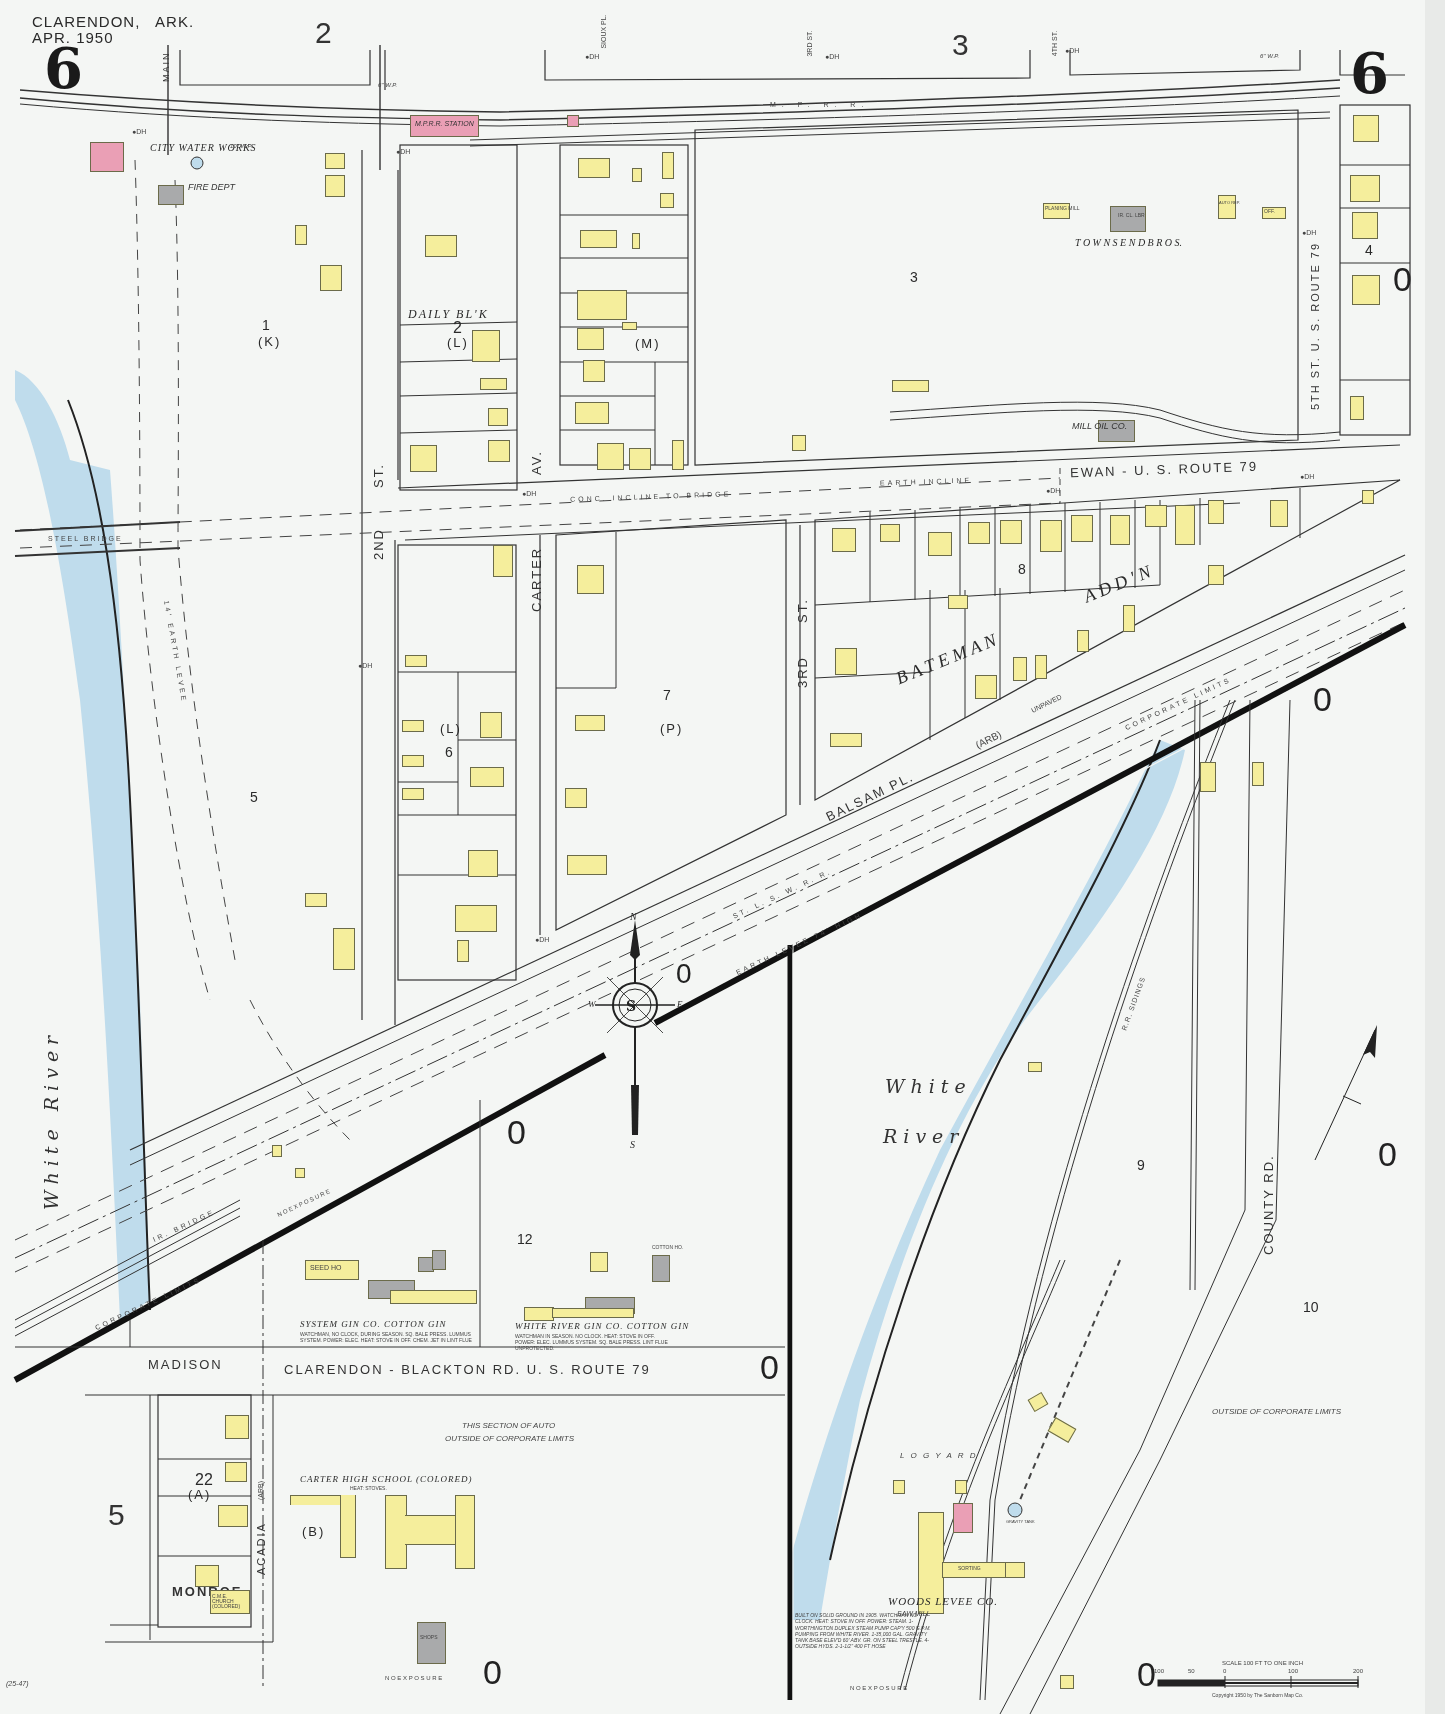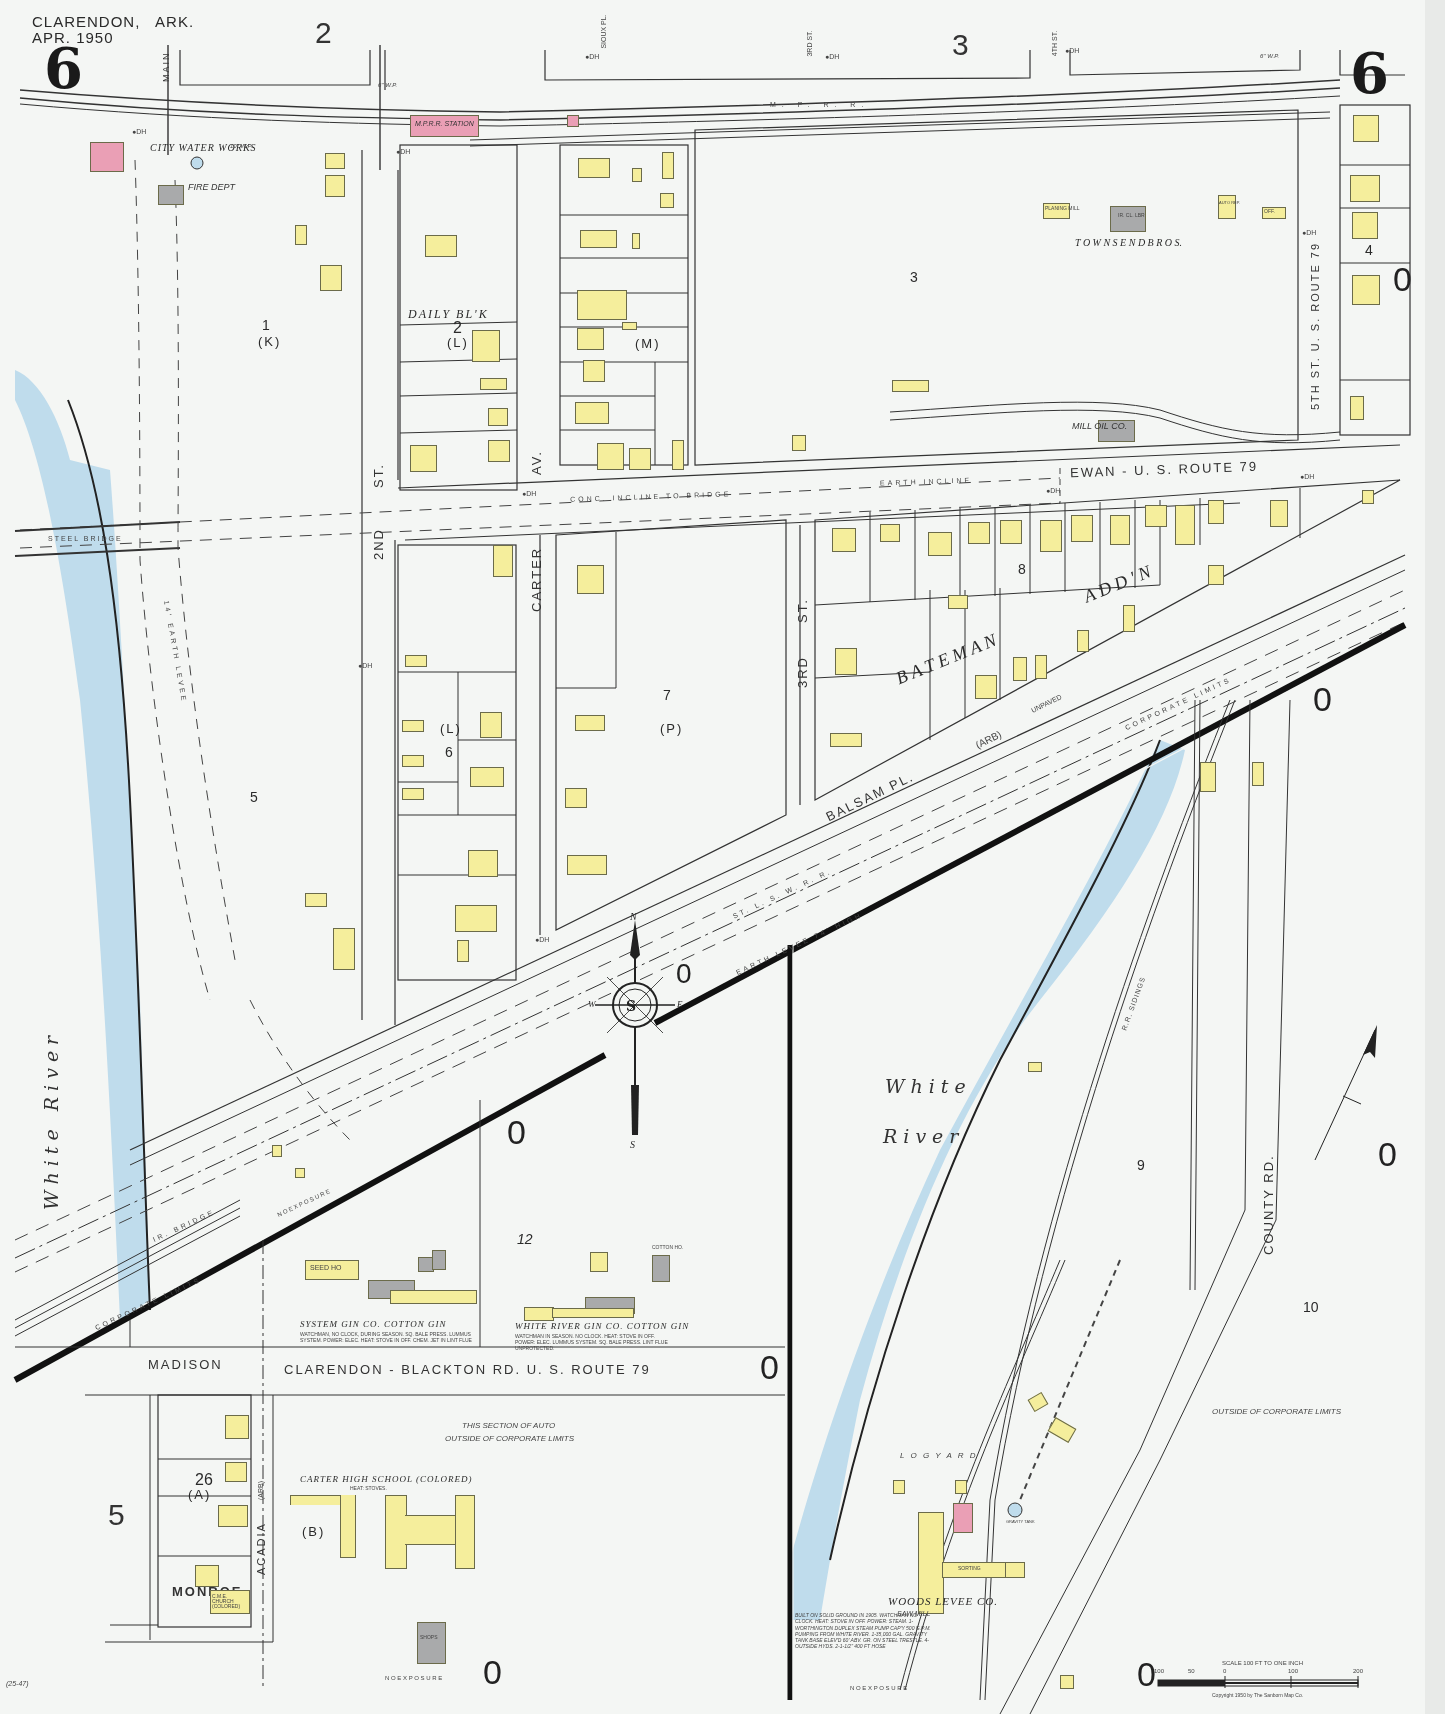--- a/index.html
+++ b/index.html
@@ -217,22 +217,22 @@
 <div class="lbl" style="left:910px;top:270px;font-size:14px;">3</div>
 <div class="lbl" style="left:1365px;top:243px;font-size:14px;">4</div>
 <div class="lbl" style="left:250px;top:790px;font-size:14px;">5</div>
 <div class="lbl" style="left:445px;top:745px;font-size:14px;">6</div>
 <div class="lbl blkletter" style="left:440px;top:722px;">(L)</div>
 <div class="lbl" style="left:663px;top:688px;font-size:14px;">7</div>
 <div class="lbl blkletter" style="left:660px;top:722px;">(P)</div>
 <div class="lbl" style="left:1018px;top:562px;font-size:14px;">8</div>
 <div class="lbl" style="left:1137px;top:1158px;font-size:14px;">9</div>
 <div class="lbl" style="left:1303px;top:1300px;font-size:14px;">10</div>
-<div class="lbl" style="left:517px;top:1232px;font-size:14px;font-style:italic;">12</div>
-<div class="lbl" style="left:195px;top:1472px;font-size:16px;">26</div>
+<div class="lbl" style="left:517px;top:1232px;font-size:14px;">12</div>
+<div class="lbl" style="left:195px;top:1472px;font-size:16px;">22</div>
 <div class="lbl blkletter" style="left:188px;top:1488px;">(A)</div>
 <div class="lbl blkletter" style="left:302px;top:1525px;">(B)</div>
 <div class="lbl blk" style="left:108px;top:1500px;">5</div>
 
 <div class="lbl street rot-90" style="left:162px;top:82px;font-size:9px;">MAIN</div>
 <div class="lbl street rot-90" style="left:372px;top:560px;">2ND</div>
 <div class="lbl street rot-90" style="left:372px;top:488px;">ST.</div>
 <div class="lbl street rot-90" style="left:530px;top:612px;">CARTER</div>
 <div class="lbl street rot-90" style="left:530px;top:475px;">AV.</div>
 <div class="lbl street rot-90" style="left:796px;top:688px;">3RD</div>

